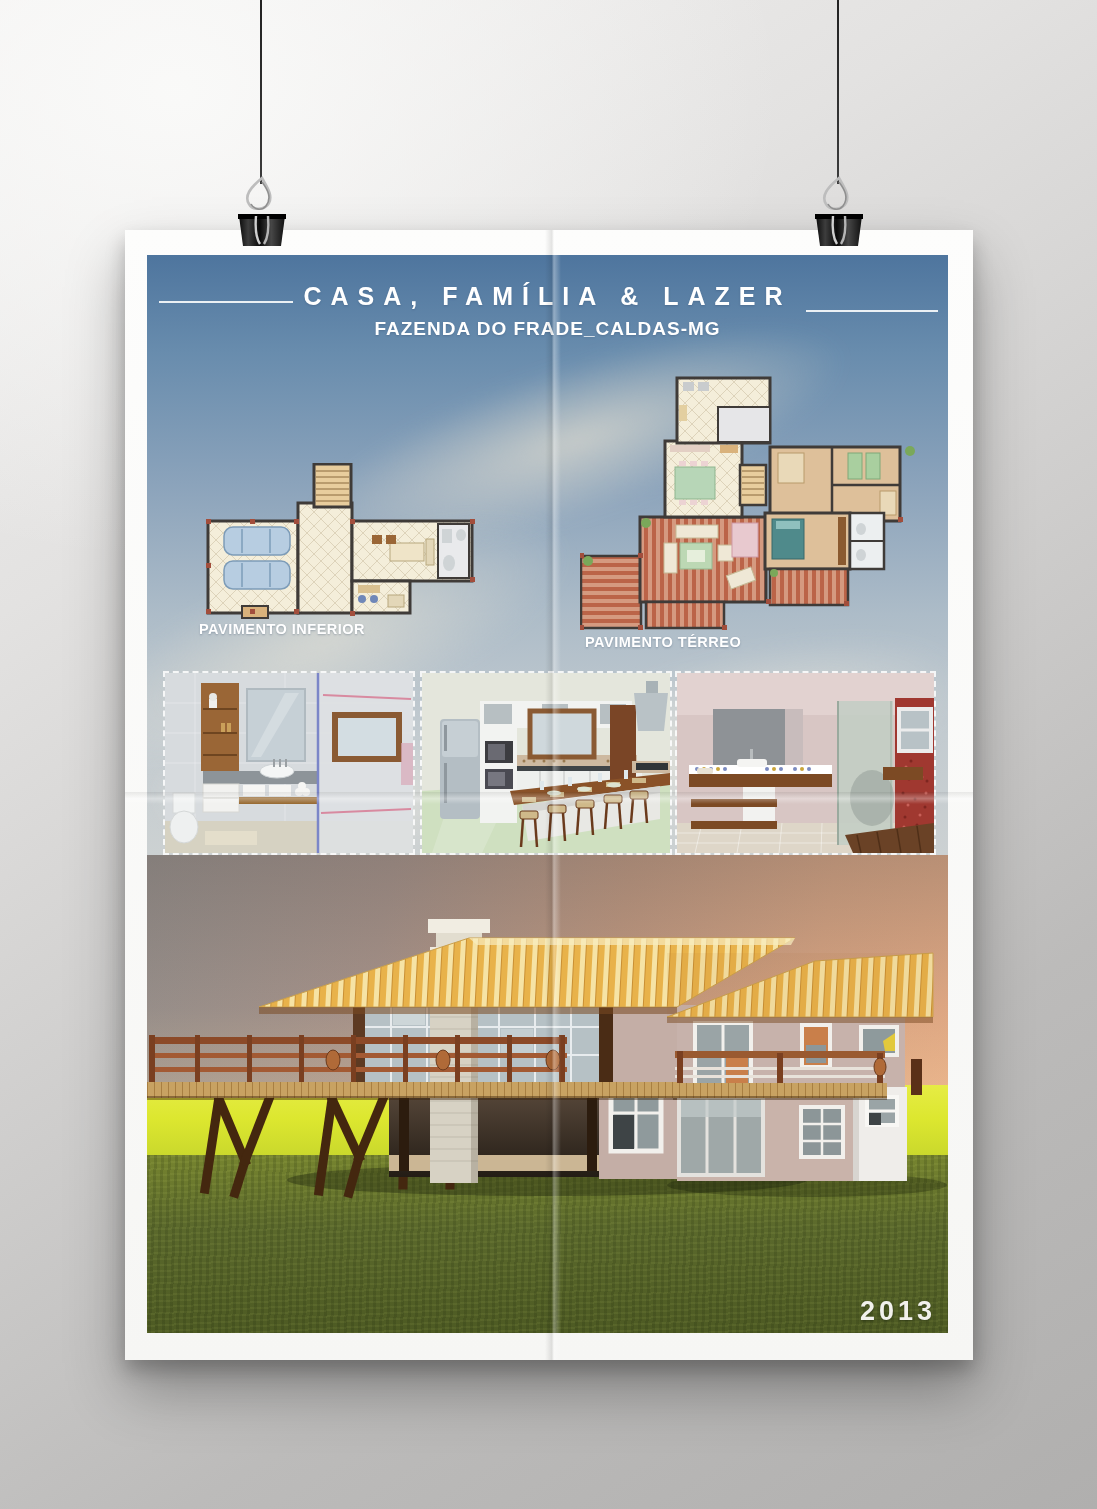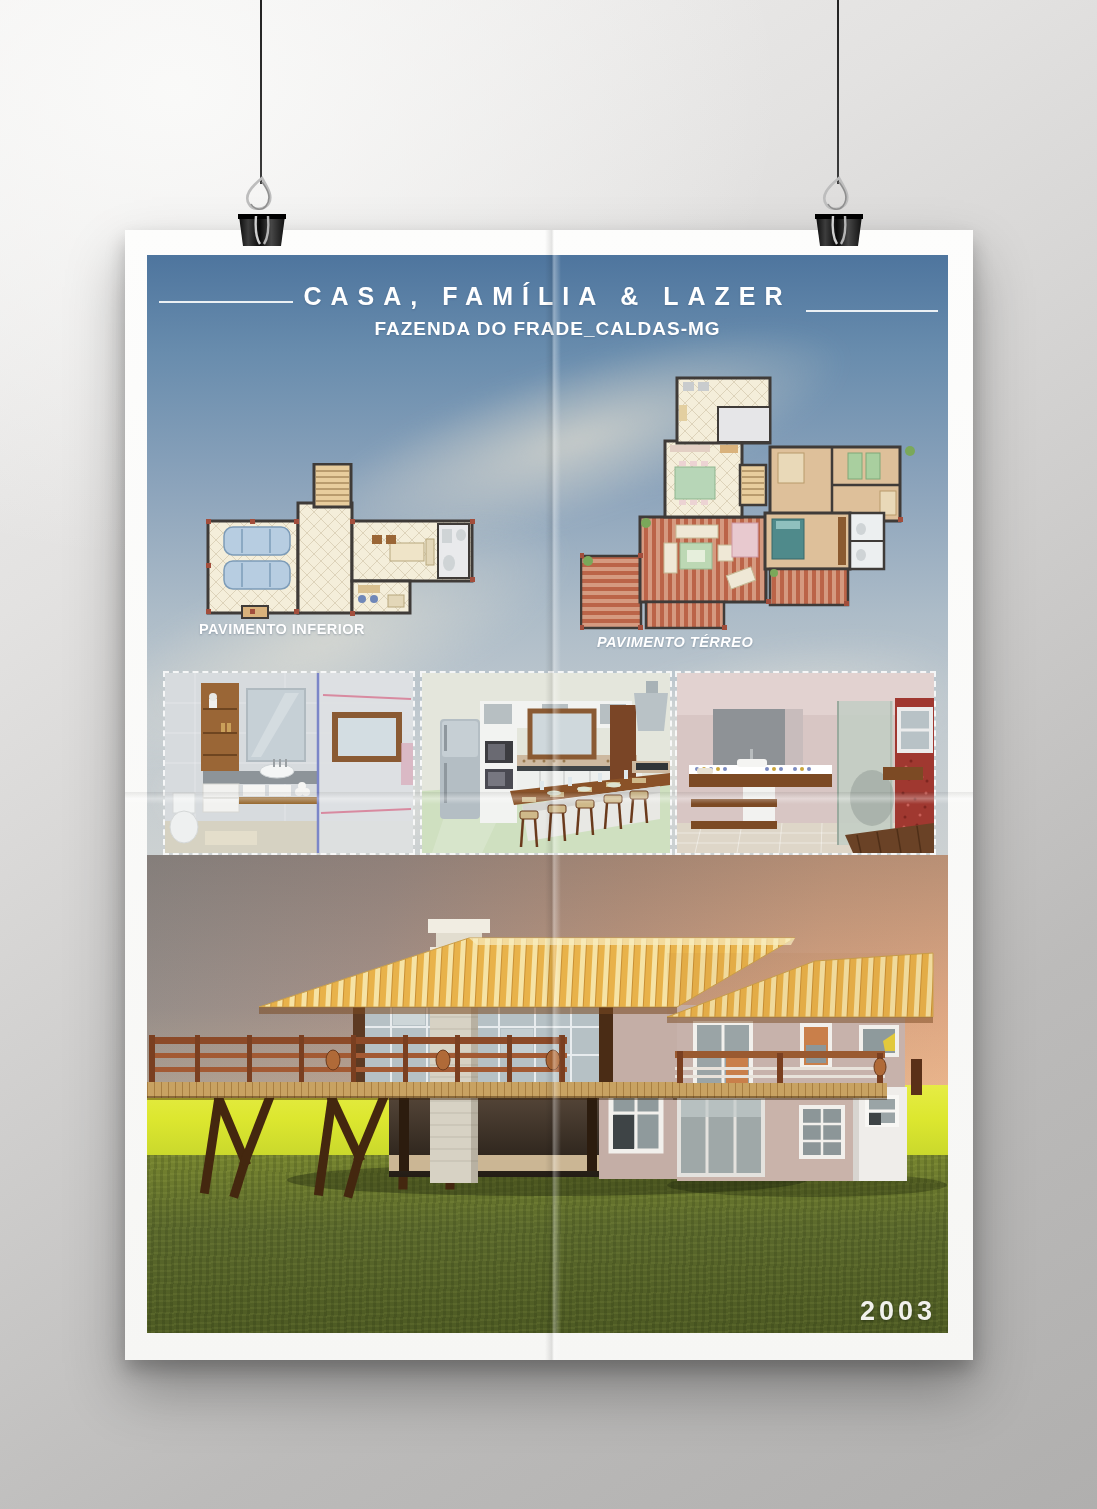--- a/index.html
+++ b/index.html
@@ -244,21 +244,21 @@
                 <rect x="-1" y="278" width="5" height="5"></rect>
               <rect x="58" y="278" width="5" height="5"></rect>
                 <rect x="58" y="206" width="5" height="5"></rect>
               <rect x="142" y="278" width="5" height="5"></rect>
                 <rect x="186" y="252" width="5" height="5"></rect>
               <rect x="264" y="254" width="5" height="5"></rect>
                 <rect x="318" y="170" width="5" height="5"></rect>
             </g>
           </svg>
         </div>
-        <div class="plan-label" style="left:450px;top:379px;font-style:italic;">PAVIMENTO TÉRREO</div>
+        <div class="plan-label" style="left:438px;top:379px;">PAVIMENTO TÉRREO</div>
 
         <div class="thumb" style="left:16px;width:252px;">
           <svg width="248" height="180" viewBox="0 0 248 180">
             <rect width="248" height="180" fill="#d7dbde"></rect>
             <g stroke="rgba(255,255,255,.3)" stroke-width="1">
               <line x1="0" y1="30" x2="248" y2="30"></line>
                 <line x1="0" y1="60" x2="248" y2="60"></line>
               <line x1="0" y1="90" x2="248" y2="90"></line>
                 <line x1="0" y1="120" x2="248" y2="120"></line>
               <line x1="30" y1="0" x2="30" y2="180"></line>
@@ -645,21 +645,21 @@
             </g>
             <polygon points="112,152 322,83 648,83 530,152" fill="url(#roofP)" stroke="#caa04c" stroke-width="1"></polygon>
             <polygon points="112,152 530,152 530,159 112,159" fill="#7a4a22" opacity=".55"></polygon>
             <polygon points="322,83 648,83 644,90 330,90" fill="#f8ecc0" opacity=".7"></polygon>
             <polygon points="520,162 668,106 786,98 786,162" fill="url(#roofP)" stroke="#caa04c" stroke-width="1"></polygon>
             <polygon points="520,162 786,162 786,168 520,168" fill="#7a4a22" opacity=".5"></polygon>
             <rect x="520" y="98" width="266" height="64" fill="rgba(160,95,30,.10)" clip-path="none" opacity=".6"></rect>
           </g>
         </svg>
 
-        <div class="year">2003</div>
+        <div class="year">2013</div>
       </div>
     </div>
 
     <div class="crease-v"></div>
     <div class="crease-h"></div>
   </div>
 
   <svg class="clip" style="left:236px;top:176px;" viewBox="0 0 52 74">
     <defs>
       <linearGradient id="clipBody" x1="0" y1="0" x2="1" y2="0">

